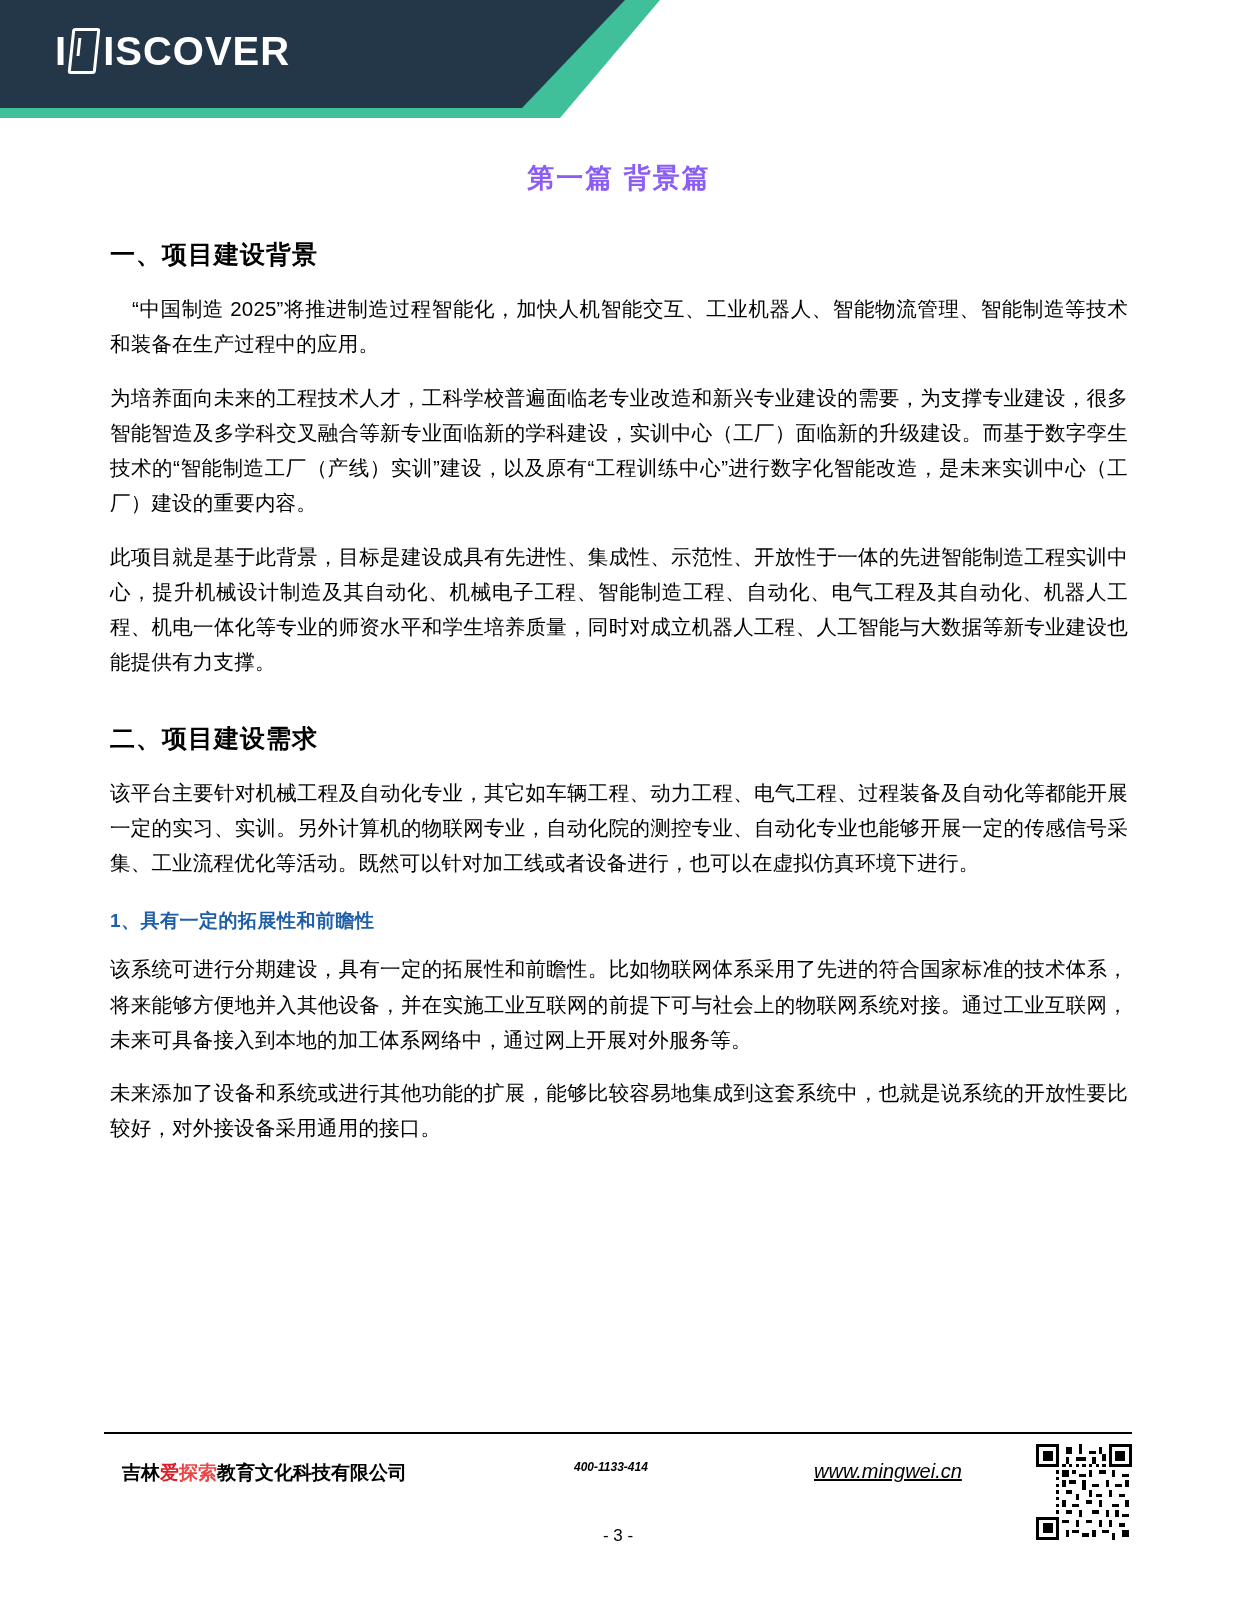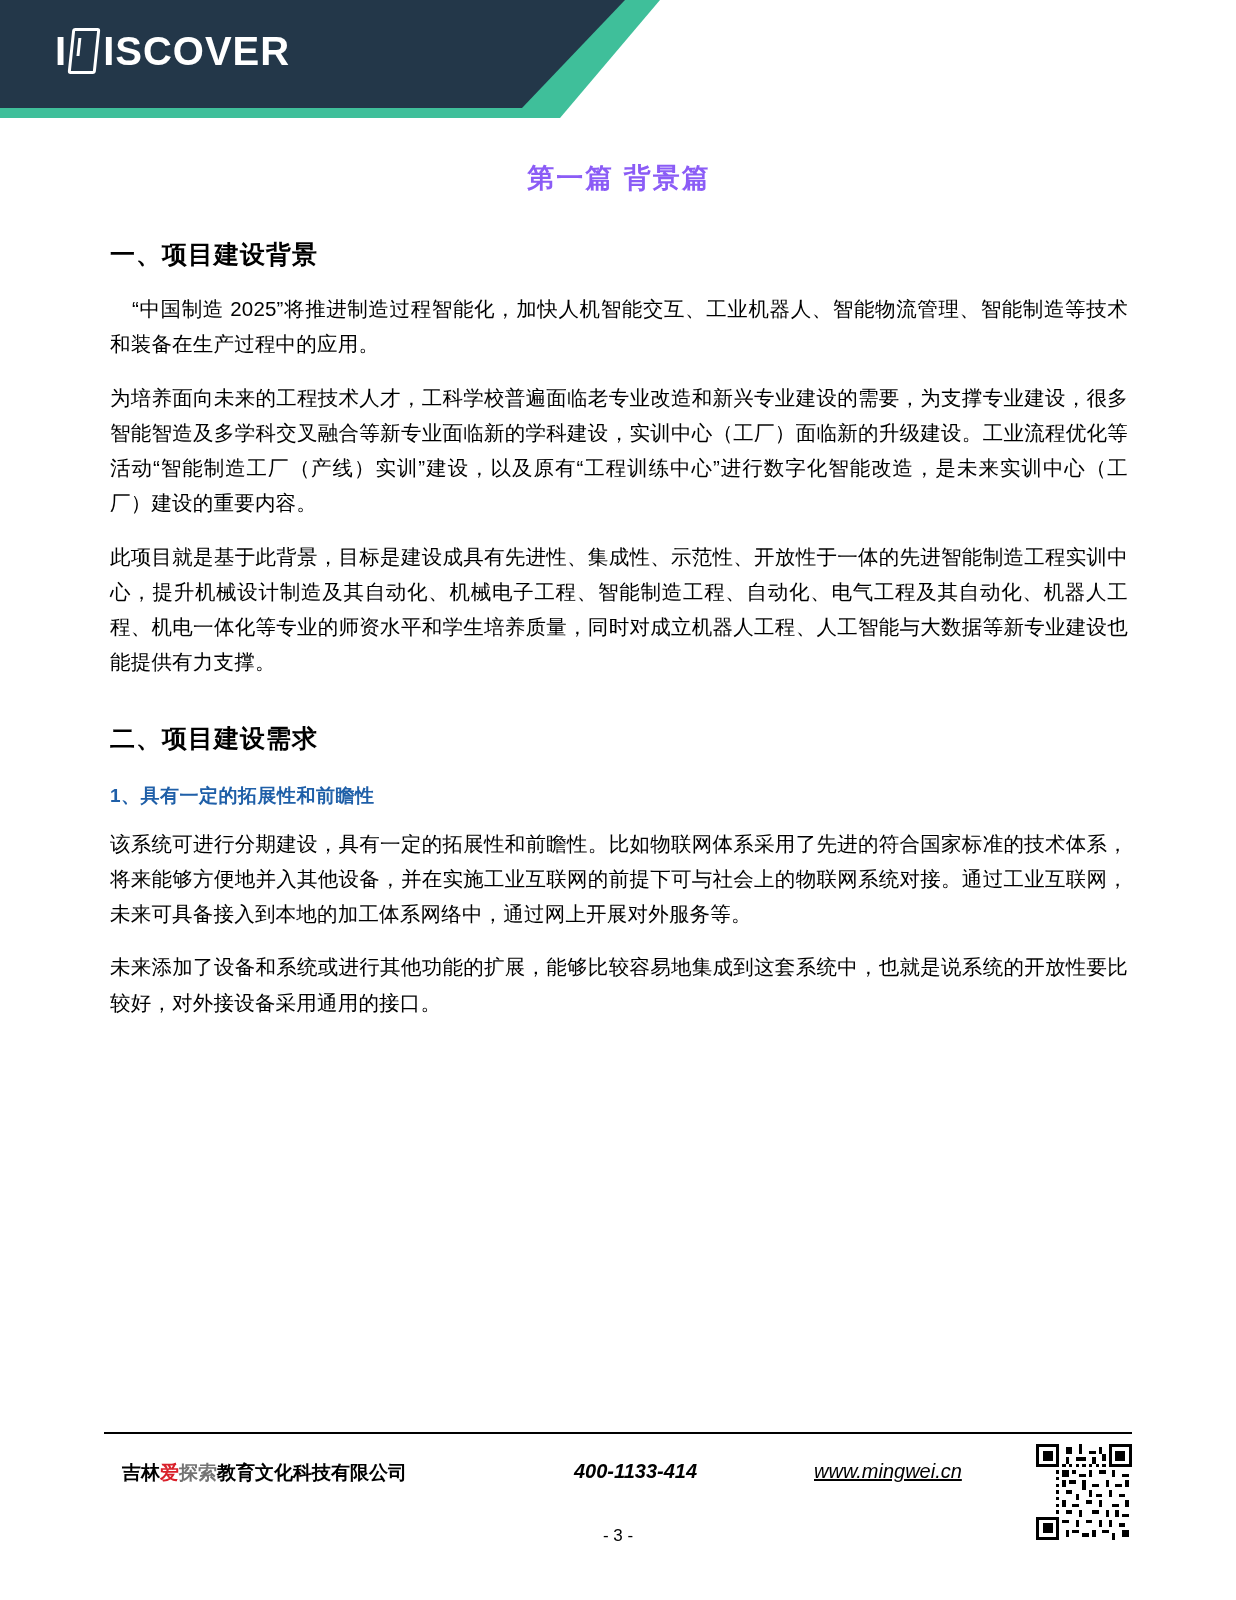--- a/index.html
+++ b/index.html
@@ -148,28 +148,28 @@
     left: 18px;
     top: 12px;
     font-size: 19px;
     font-weight: bold;
     white-space: nowrap;
   }
   .footer-company .red {
     color: #d9202a;
   }
   .footer-company .green {
-    color: #737373;
+    color: #ef4444;
     margin-top: 28px;
   }
   .footer-phone {
     position: absolute;
     left: 470px;
     top: 12px;
-    font-size: 20px;
+    font-size: 12px;
     font-style: italic;
     font-weight: bold;
   }
   .footer-web {
     position: absolute;
     left: 710px;
     top: 12px;
     font-size: 20px;
     font-style: italic;
     font-weight: normal;
@@ -204,24 +204,25 @@
   </div>
 </div>
 
 <div class="page">
   <div class="content">
 
     <h1 class="doc-title">第一篇  背景篇</h1>
 
     <h2 class="section-title">一、项目建设背景</h2>
     <p class="para indent">“中国制造 2025”将推进制造过程智能化，加快人机智能交互、工业机器人、智能物流管理、智能制造等技术和装备在生产过程中的应用。</p>
-    <p class="para">为培养面向未来的工程技术人才，工科学校普遍面临老专业改造和新兴专业建设的需要，为支撑专业建设，很多智能智造及多学科交叉融合等新专业面临新的学科建设，实训中心（工厂）面临新的升级建设。工业流程优化等活动“智能制造工厂（产线）实训”建设，以及原有“工程训练中心”进行数字化智能改造，是未来实训中心（工厂）建设的重要内容。</p>
+    <p class="para">为培养面向未来的工程技术人才，工科学校普遍面临老专业改造和新兴专业建设的需要，为支撑专业建设，很多智能智造及多学科交叉融合等新专业面临新的学科建设，实训中心（工厂）面临新的升级建设。而基于数字孪生技术的“智能制造工厂（产线）实训”建设，以及原有“工程训练中心”进行数字化智能改造，是未来实训中心（工厂）建设的重要内容。</p>
     <p class="para">此项目就是基于此背景，目标是建设成具有先进性、集成性、示范性、开放性于一体的先进智能制造工程实训中心，提升机械设计制造及其自动化、机械电子工程、智能制造工程、自动化、电气工程及其自动化、机器人工程、机电一体化等专业的师资水平和学生培养质量，同时对成立机器人工程、人工智能与大数据等新专业建设也能提供有力支撑。</p>
 
     <h2 class="section-title">二、项目建设需求</h2>
+    <p class="para">该平台主要针对机械工程及自动化专业，其它如车辆工程、动力工程、电气工程、过程装备及自动化等都能开展一定的实习、实训。另外计算机的物联网专业，自动化院的测控专业、自动化专业也能够开展一定的传感信号采集、工业流程优化等活动。既然可以针对加工线或者设备进行，也可以在虚拟仿真环境下进行。</p>
 
     <h3 class="sub-title">1、具有一定的拓展性和前瞻性</h3>
     <p class="para">该系统可进行分期建设，具有一定的拓展性和前瞻性。比如物联网体系采用了先进的符合国家标准的技术体系，将来能够方便地并入其他设备，并在实施工业互联网的前提下可与社会上的物联网系统对接。通过工业互联网，未来可具备接入到本地的加工体系网络中，通过网上开展对外服务等。</p>
     <p class="para">未来添加了设备和系统或进行其他功能的扩展，能够比较容易地集成到这套系统中，也就是说系统的开放性要比较好，对外接设备采用通用的接口。</p>
 
   </div>
 </div>
 
 <div class="footer">
   <div class="footer-rule"></div>

